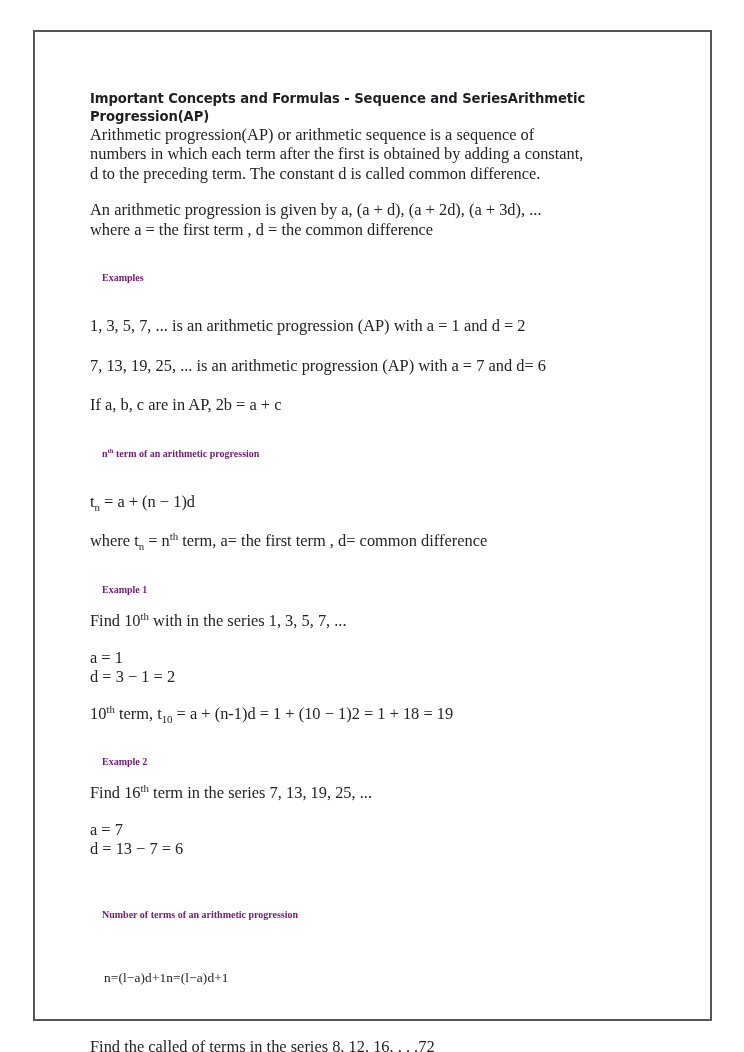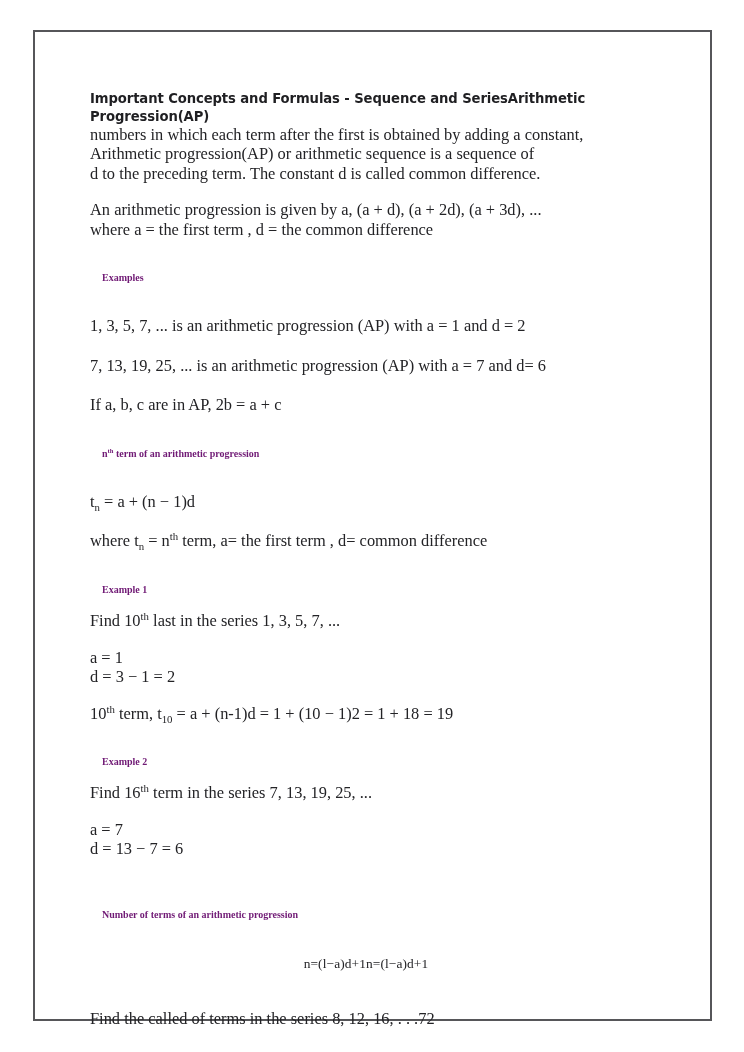--- a/index.html
+++ b/index.html
@@ -72,23 +72,22 @@
   }
   .gap-md { height: 17px; }
   .gap-lg { height: 20px; }
 
   
   .math-inline {
     font-family: "Liberation Serif", "DejaVu Serif", serif;
     font-size: 13.4px;
     line-height: 16px;
     color: #232326;
-    margin: 0;
+    margin: 14px;
     letter-spacing: 0.1px;
-    text-align: center;
   }
 
   sup {
     font-size: 0.66em;
     vertical-align: super;
     line-height: 0;
   }
   sub {
     font-size: 0.66em;
     vertical-align: sub;
@@ -102,22 +101,22 @@
   <div class="page-frame">
 
     <div class="content">
 
       <div>
         <div class="doc-title">Important Concepts and Formulas - Sequence and SeriesArithmetic</div>
         <div class="doc-title">Progression(AP)</div>
       </div>
 
       <div>
+        <div class="para">Arithmetic progression(AP) or arithmetic sequence is a sequence of</div>
         <div class="para">numbers in which each term after the first is obtained by adding a constant,</div>
-        <div class="para">Arithmetic progression(AP) or arithmetic sequence is a sequence of</div>
         <div class="para">d to the preceding term. The constant d is called common difference.</div>
       </div>
 
       <div class="gap-md"></div>
 
       <div>
         <div class="para">An arithmetic progression is given by a, (a + d), (a + 2d), (a + 3d), ...</div>
         <div class="para">where a = the first term , d = the common difference</div>
       </div>
 
@@ -152,21 +151,21 @@
       <div class="gap-lg"></div>
 
       <div class="para">
         <span>where t</span><sub>n</sub><span> = n</span><sup>th</sup><span> term, a= the first term , d= common difference</span>
       </div>
 
       <div class="gap-md"></div>
 
       <div class="sub-head">Example 1</div>
       <div class="para">
-        <span>Find 10</span><sup>th</sup><span> last in the series 1, 3, 5, 7, ...</span>
+        <span>Find 10</span><sup>th</sup><span> with in the series 1, 3, 5, 7, ...</span>
       </div>
 
       <div class="gap-md"></div>
 
       <div class="para">a = 1</div>
       <div class="para">d = 3 − 1 = 2</div>
 
       <div class="gap-md"></div>
 
       <div class="para">

